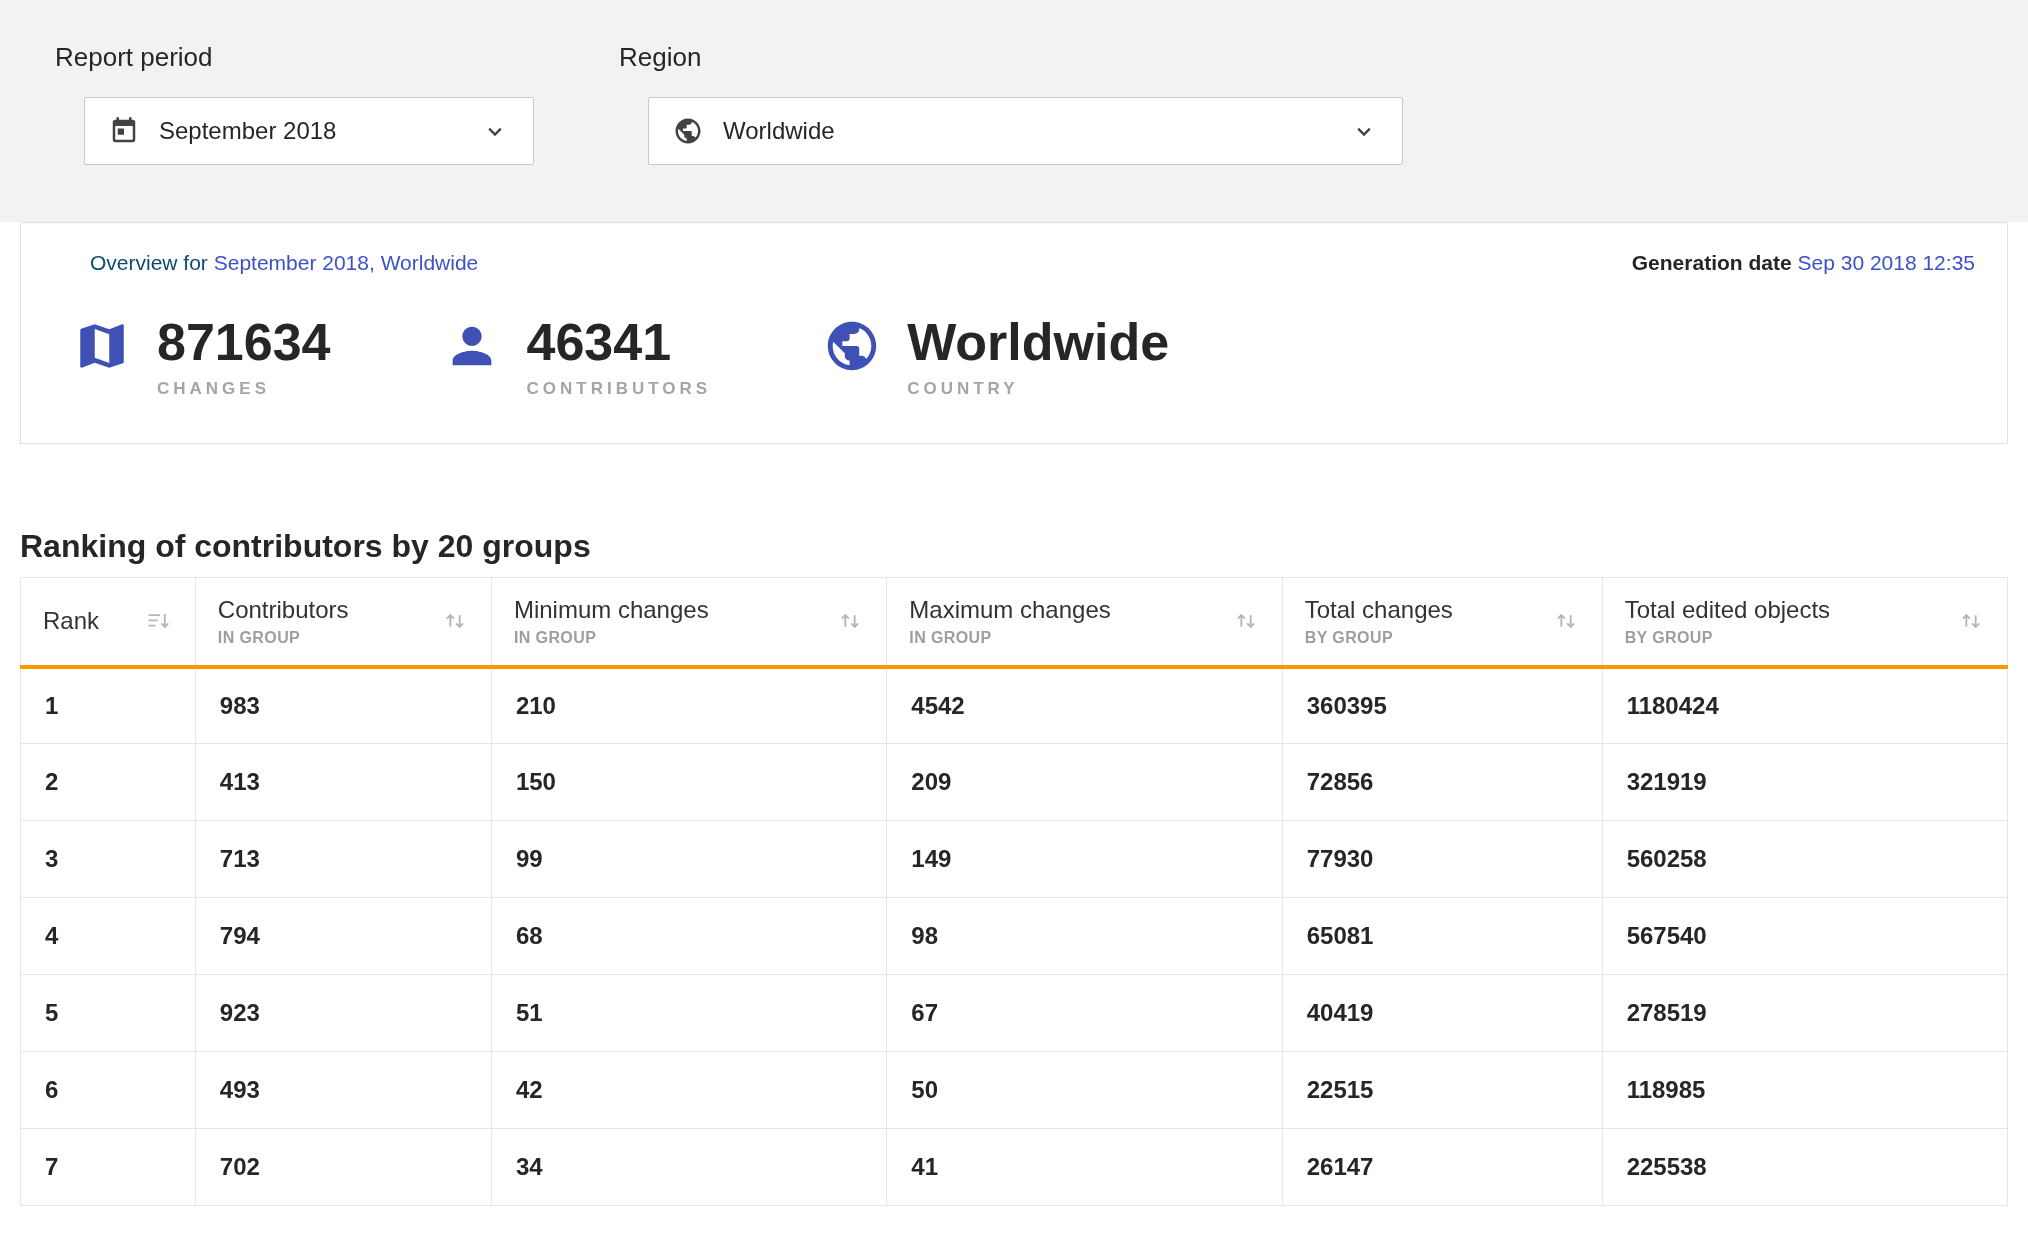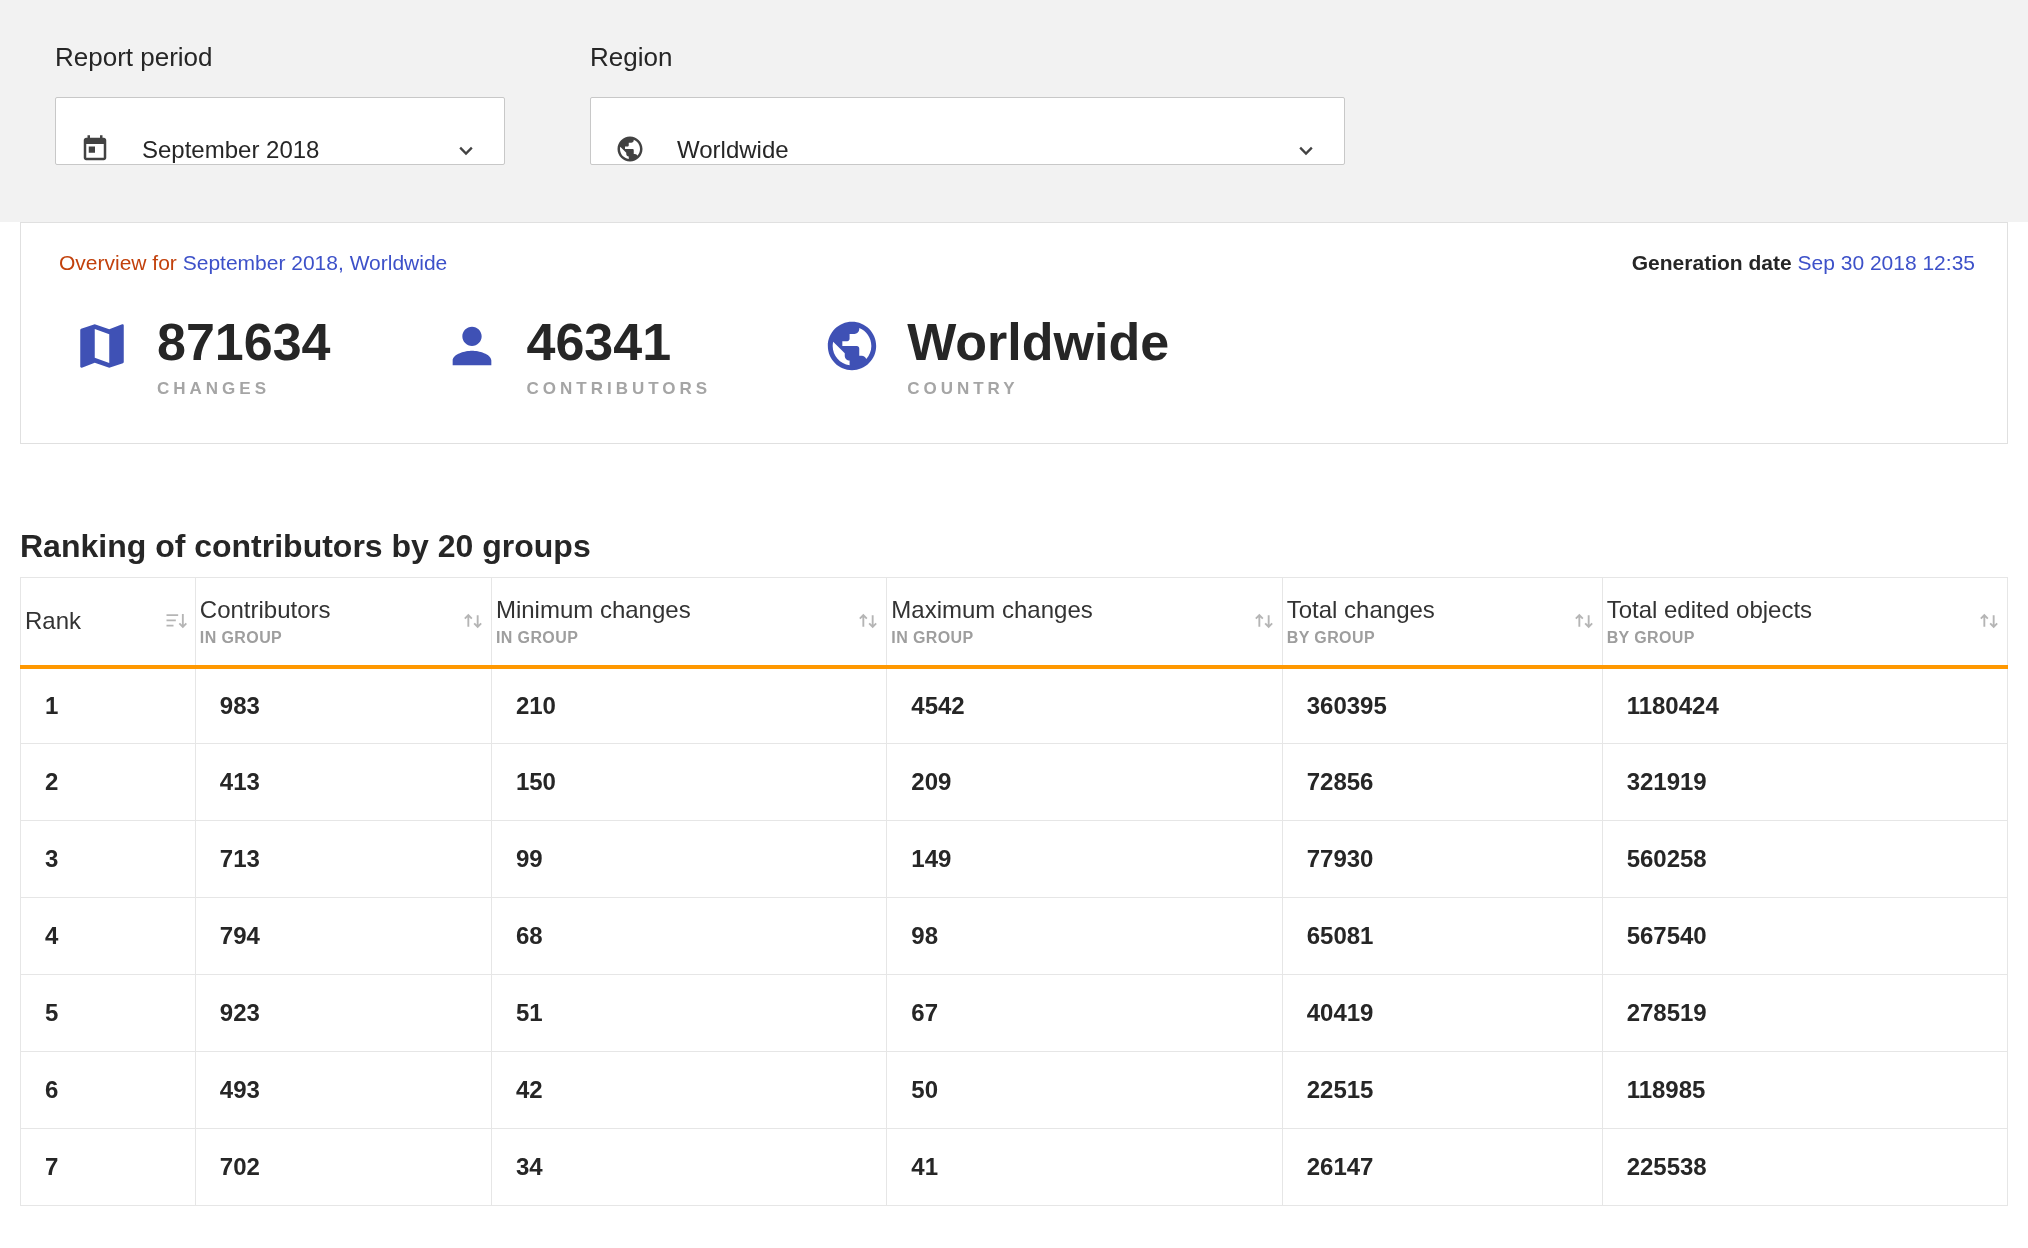--- a/index.html
+++ b/index.html
@@ -22,43 +22,43 @@
   .filters{
     background:#f2f2f2;
     height:222px;
     padding:42px 0 0 55px;
     display:flex;
     gap:85px;
   }
   .filter-group{display:flex;flex-direction:column;}
   .filter-label{font-size:26px;font-weight:400;color:#262626;margin-bottom:24px;}
   .select{
-    display:flex;align-items:flex-end;gap:32px;
+    display:flex;align-items:center;gap:20px;
     height:68px;background:#fff;
     border:1px solid #c8c8c8;border-radius:2px;
-    padding:0 24px;cursor:pointer;
+    padding:0 24px;cursor:pointer;margin-left:29px;
   }
   .select svg.lead{width:30px;height:30px;color:#424242;flex:0 0 auto;}
   .select .sel-text{font-size:24px;color:#262626;}
   .select svg.chev{width:28px;height:28px;color:#424242;margin-left:auto;flex:0 0 auto;}
   .select.period{width:450px;}
   .select.region{width:755px;}
 
   
   .overview-card{
     margin:0 20px;
     background:#fff;
     border:1px solid var(--border);
     padding:28px 32px 44px 38px;
   }
   .overview-top{
     display:flex;justify-content:space-between;align-items:baseline;
     font-size:21px;
   }
-  .overview-title{color:#c2410c;}
+  .overview-title{color:#0c4a6e;margin-left:31px;}
   .overview-link{color:var(--link);cursor:pointer;}
   .gen-label{font-weight:700;color:#262626;margin-left:35px;}
   .gen-value{color:var(--link);}
   .stats{display:flex;margin-top:40px;padding-left:14px;}
   .stat{display:flex;align-items:flex-start;gap:26px;margin-right:112px;}
   .stat svg{width:58px;height:58px;color:var(--accent);flex:0 0 auto;margin-top:2px;}
   .stat-value{font-size:52px;font-weight:700;line-height:1.05;color:#262626;}
   .stat-label{font-size:17px;font-weight:600;color:#a5a5a5;letter-spacing:4px;margin-top:9px;}
 
   
@@ -69,21 +69,21 @@
   table.ranking-table{
     width:100%;border-collapse:collapse;background:#fff;
     border:1px solid var(--border);
   }
   .ranking-table th,.ranking-table td{
     border:1px solid #e6e6e6;
     text-align:left;
   }
   .ranking-table thead th{
     border-bottom:4px solid var(--orange);
-    padding:18px 4px;
+    padding:18px 22px;
     vertical-align:middle;
     cursor:pointer;
     background:#fff;
   }
   .th-inner{display:flex;align-items:center;justify-content:space-between;gap:10px;}
   .th-text{display:flex;flex-direction:column;}
   .th-label{font-size:24px;color:#333;font-weight:400;}
   .th-sub{font-size:16px;color:var(--muted);margin-top:5px;letter-spacing:.4px;}
   .sort-icon{display:inline-flex;}
   .sort-icon svg{width:28px;height:28px;color:#b5b5b5;}

